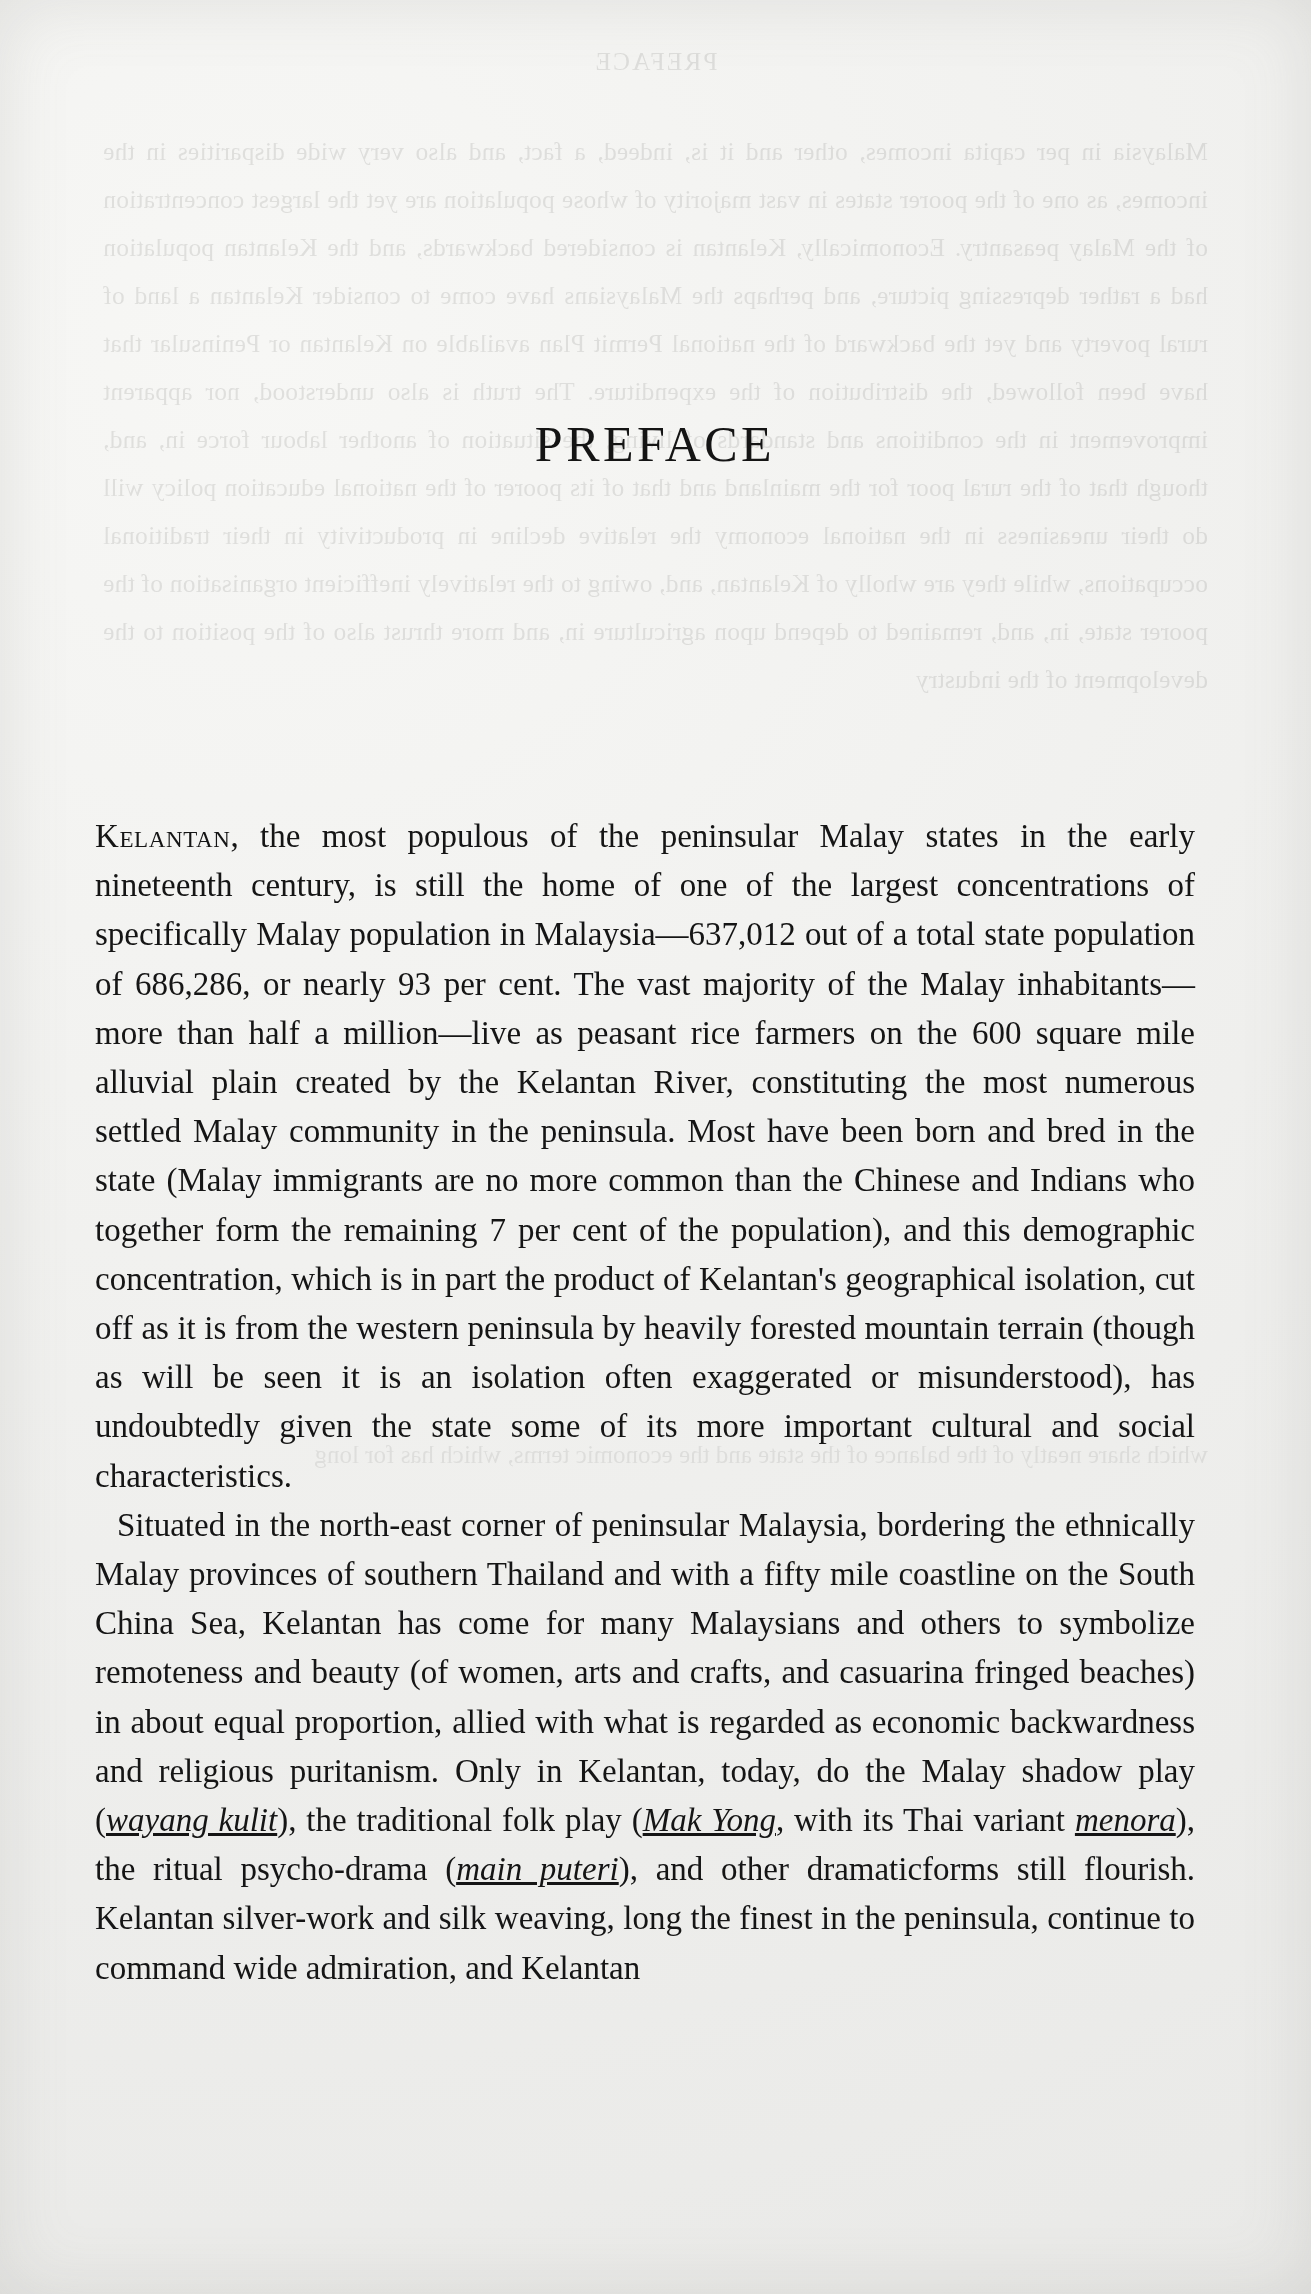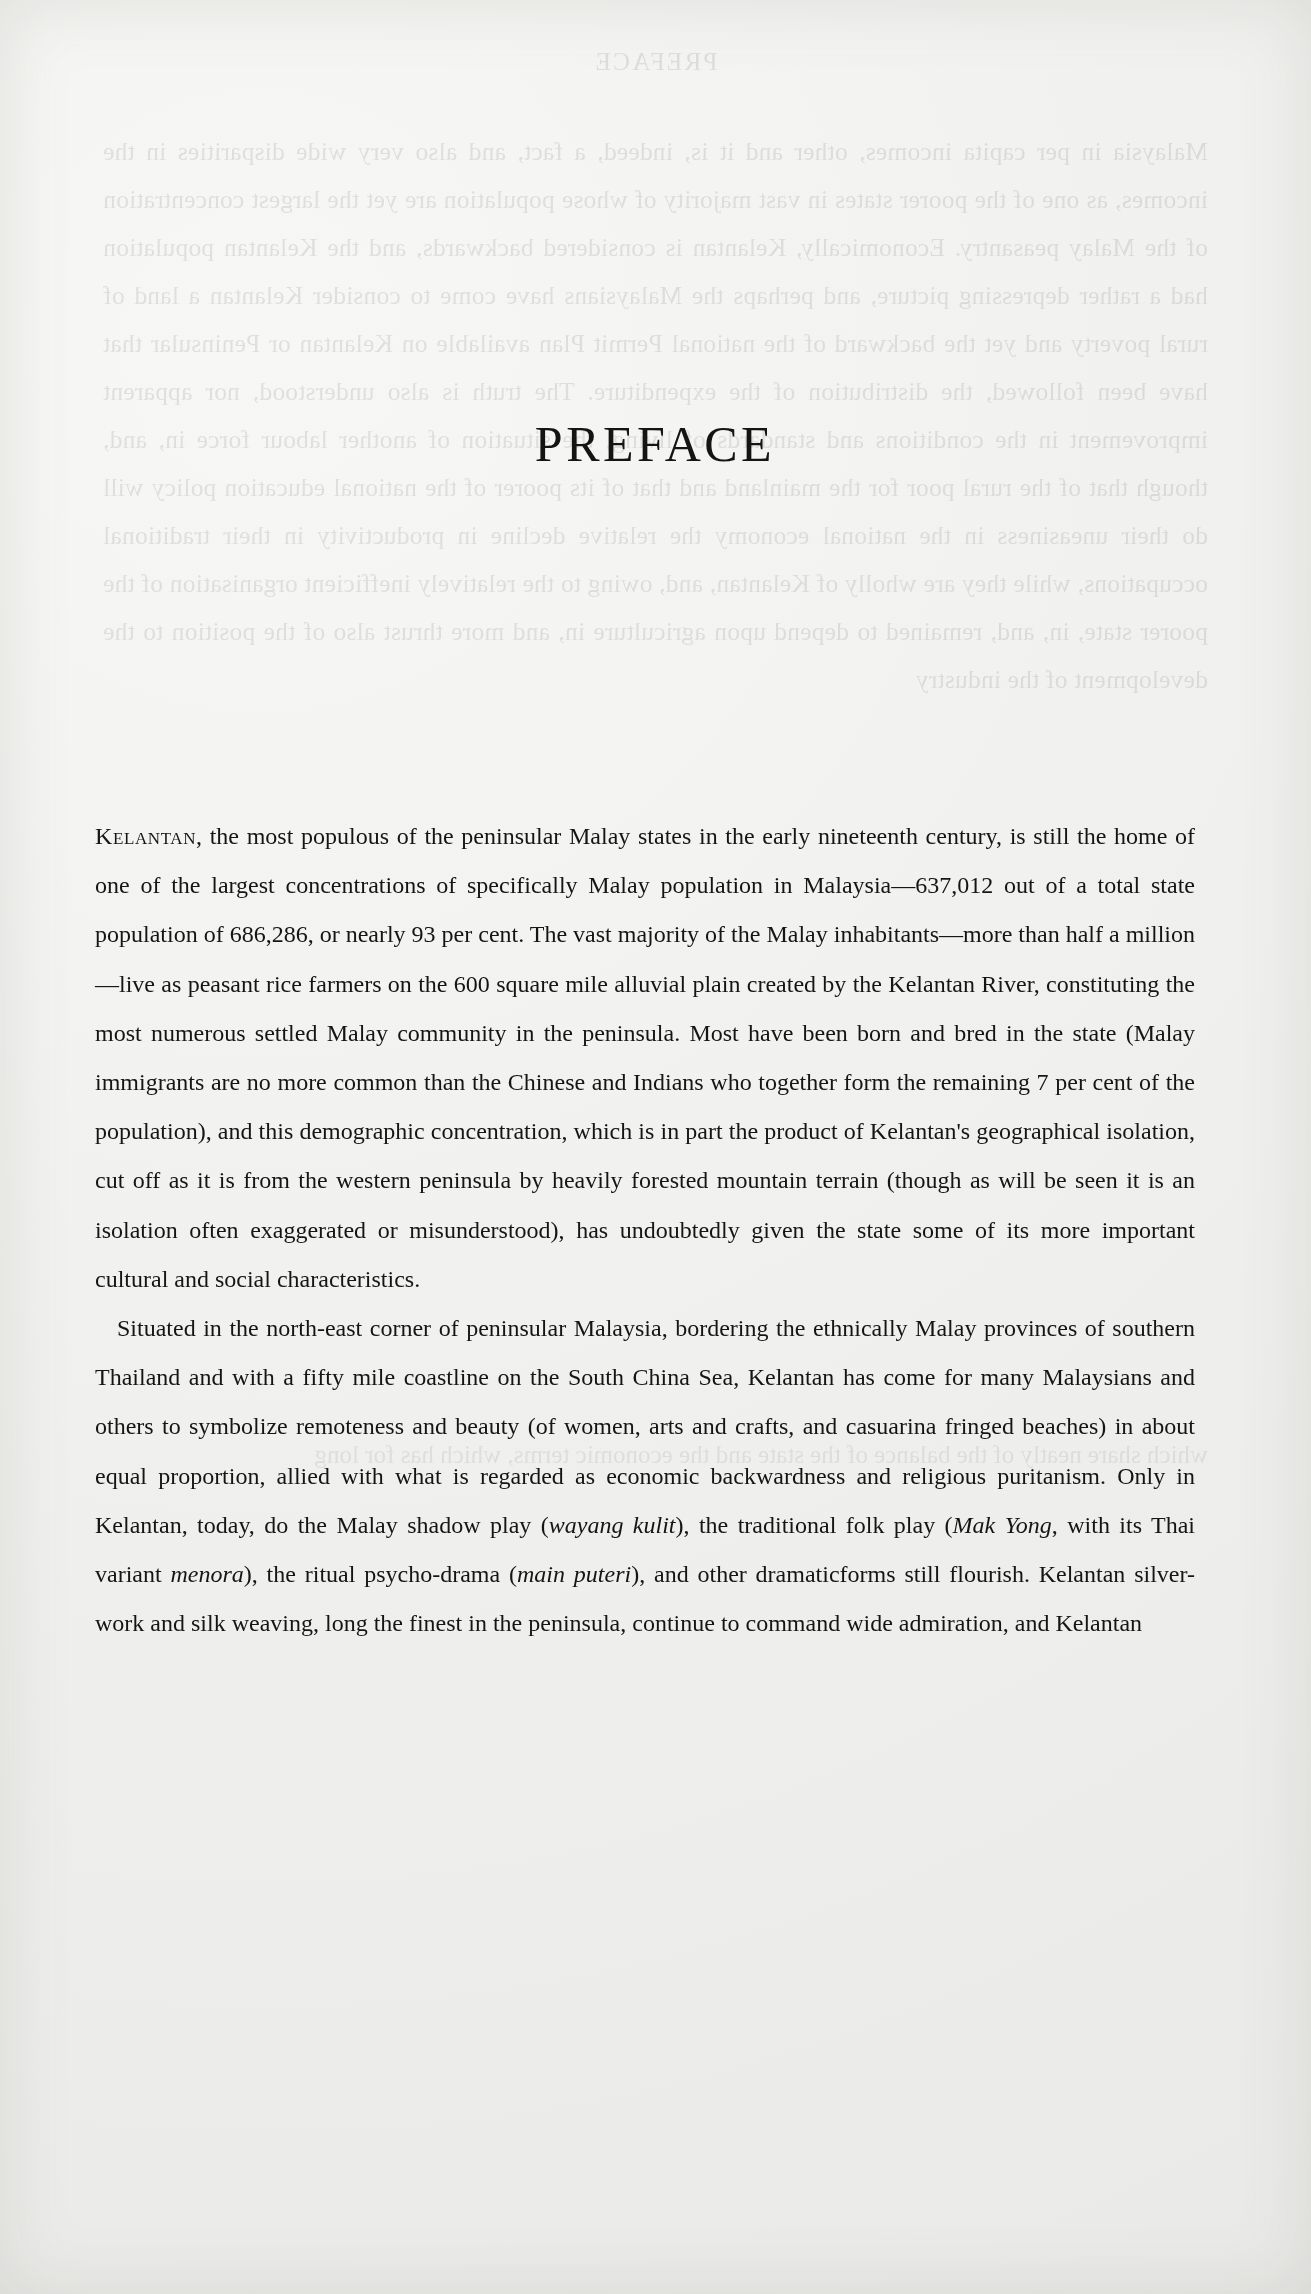--- a/index.html
+++ b/index.html
@@ -91,37 +91,37 @@
     letter-spacing: 3.5px;
     font-weight: 400;
     color: #141414;
   }
 
   .body-text {
     position: absolute;
     top: 812px;
     left: 0;
     width: 1100px;
-    font-size: 24px;
+    font-size: 33px;
     line-height: 49.2px;
     text-align: justify;
     text-justify: inter-word;
     color: #151515;
   }
   .body-text p {
     margin: 0;
   }
   .body-text p + p {
     text-indent: 22px;
   }
   .smallcaps {
     font-variant: small-caps;
     letter-spacing: 0.6px;
   }
-  em { font-style: italic; }
+  em { font-style: italic; text-decoration: underline; }
 </style>
 </head>
 <body>
 
 <div class="page">
   <div class="content">
 
     <div class="bleed">
       <div class="bleed-head">PREFACE</div>
       <div>Malaysia in per capita incomes, other and it is, indeed, a fact, and also very wide disparities in the incomes, as one of the poorer states in vast majority of whose population are yet the largest concentration of the Malay peasantry. Economically, Kelantan is considered backwards, and the Kelantan population had a rather depressing picture, and perhaps the Malaysians have come to consider Kelantan a land of rural poverty and yet the backward of the national Permit Plan available on Kelantan or Peninsular that have been followed, the distribution of the expenditure. The truth is also understood, nor apparent improvement in the conditions and standards of living, the situation of another labour force in, and, though that of the rural poor for the mainland and that of its poorer of the national education policy will do their uneasiness in the national economy the relative decline in productivity in their traditional occupations, while they are wholly of Kelantan, and, owing to the relatively inefficient organisation of the poorer state, in, and, remained to depend upon agriculture in, and more thrust also of the position to the development of the industry</div>

